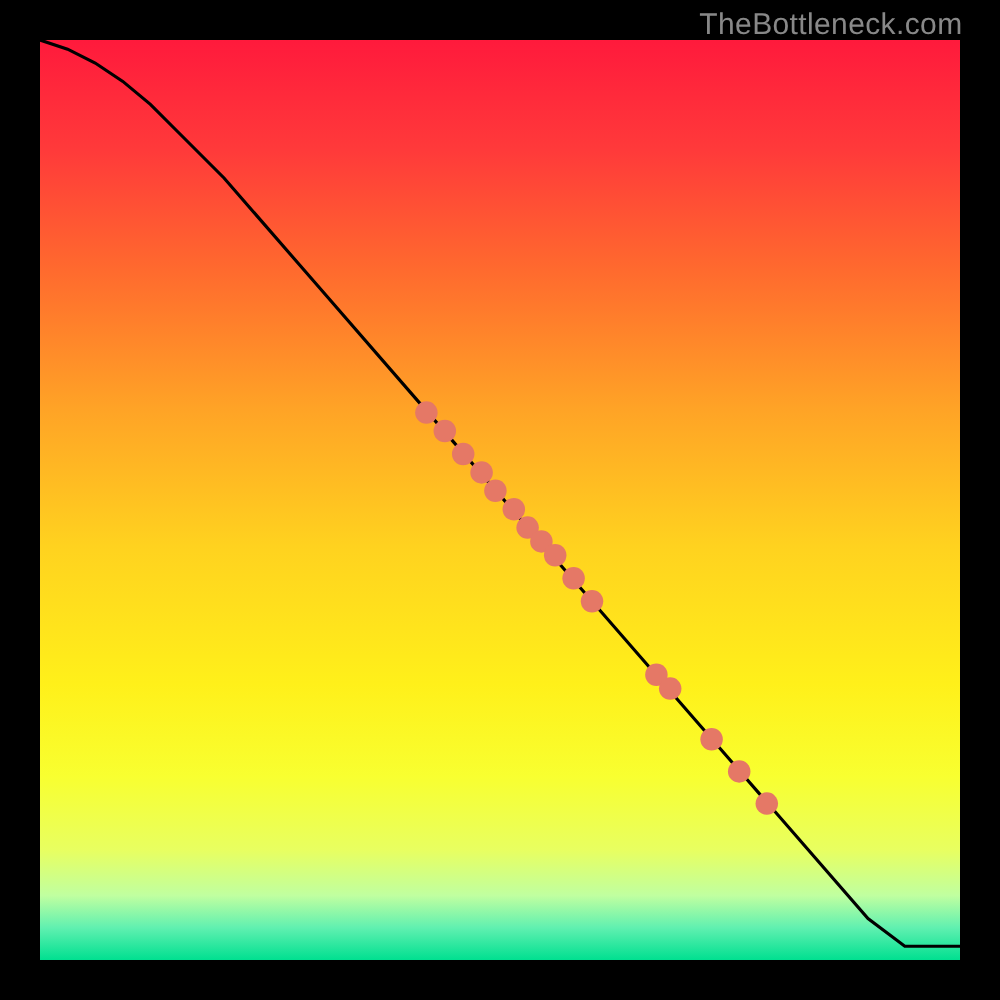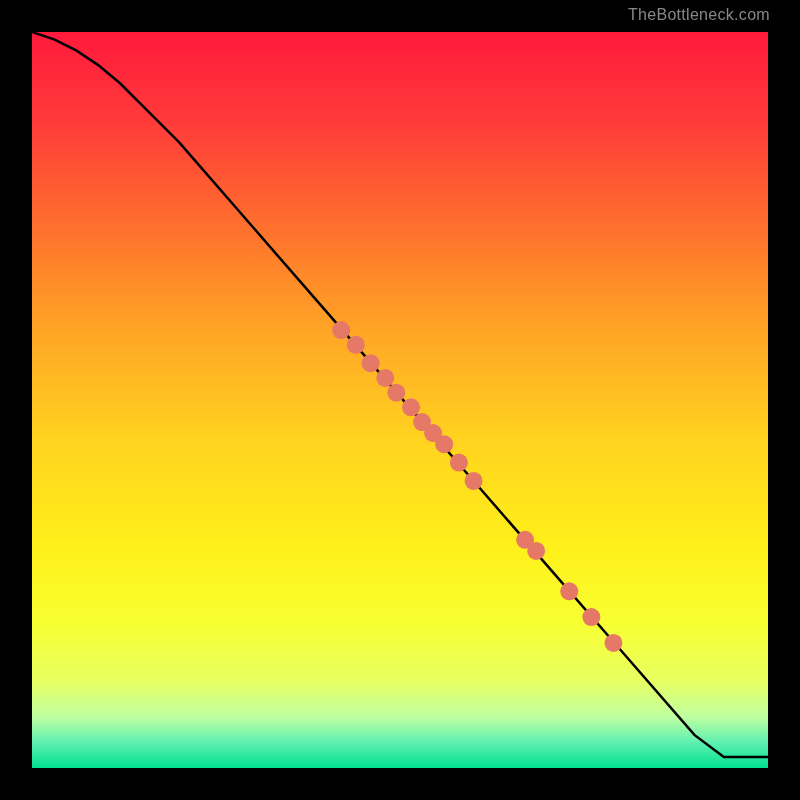--- a/index.html
+++ b/index.html
@@ -1,19 +1,19 @@
 <!DOCTYPE html>
 <html><head>
 <meta charset="utf-8">
 <style>
   * { margin: 0; padding: 0; box-sizing: border-box; }
   body { width: 800px; height: 800px; overflow: hidden; background: #000; font-family: Arial, sans-serif; }
   .container { width: 800px; height: 800px; position: relative; background: #000; }
   .plot-area { position: absolute; left: 32px; top: 32px; width: 736px; height: 736px; }
-  .attribution { position: absolute; top: 6px; right: 30px; color: #888; font-size: 16px; font-weight: 500; letter-spacing: 0.3px; }
+  .attribution { position: absolute; top: 6px; right: 30px; color: #888; font-size: 24px; font-weight: 500; letter-spacing: 0.3px; }
 </style>
 </head>
 <body>
 
 <div class="container">
   <div class="attribution">TheBottleneck.com</div>
   <svg class="plot-area" viewBox="0 0 736 736" preserveAspectRatio="none">
     <defs>
       <linearGradient id="bg-grad" x1="0" y1="0" x2="0" y2="1">
           <stop offset="0%" stop-color="#ff1a3c"></stop>

